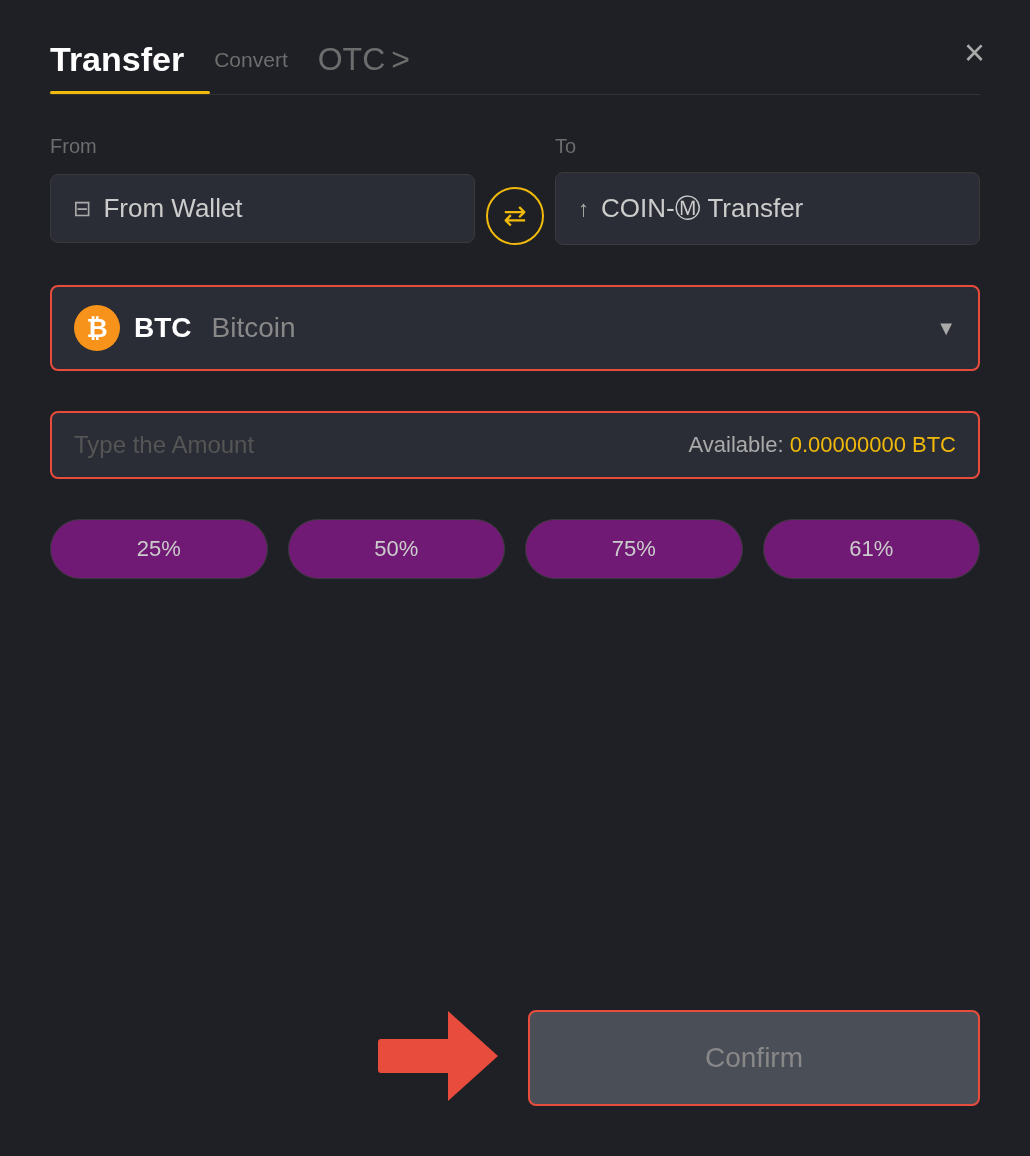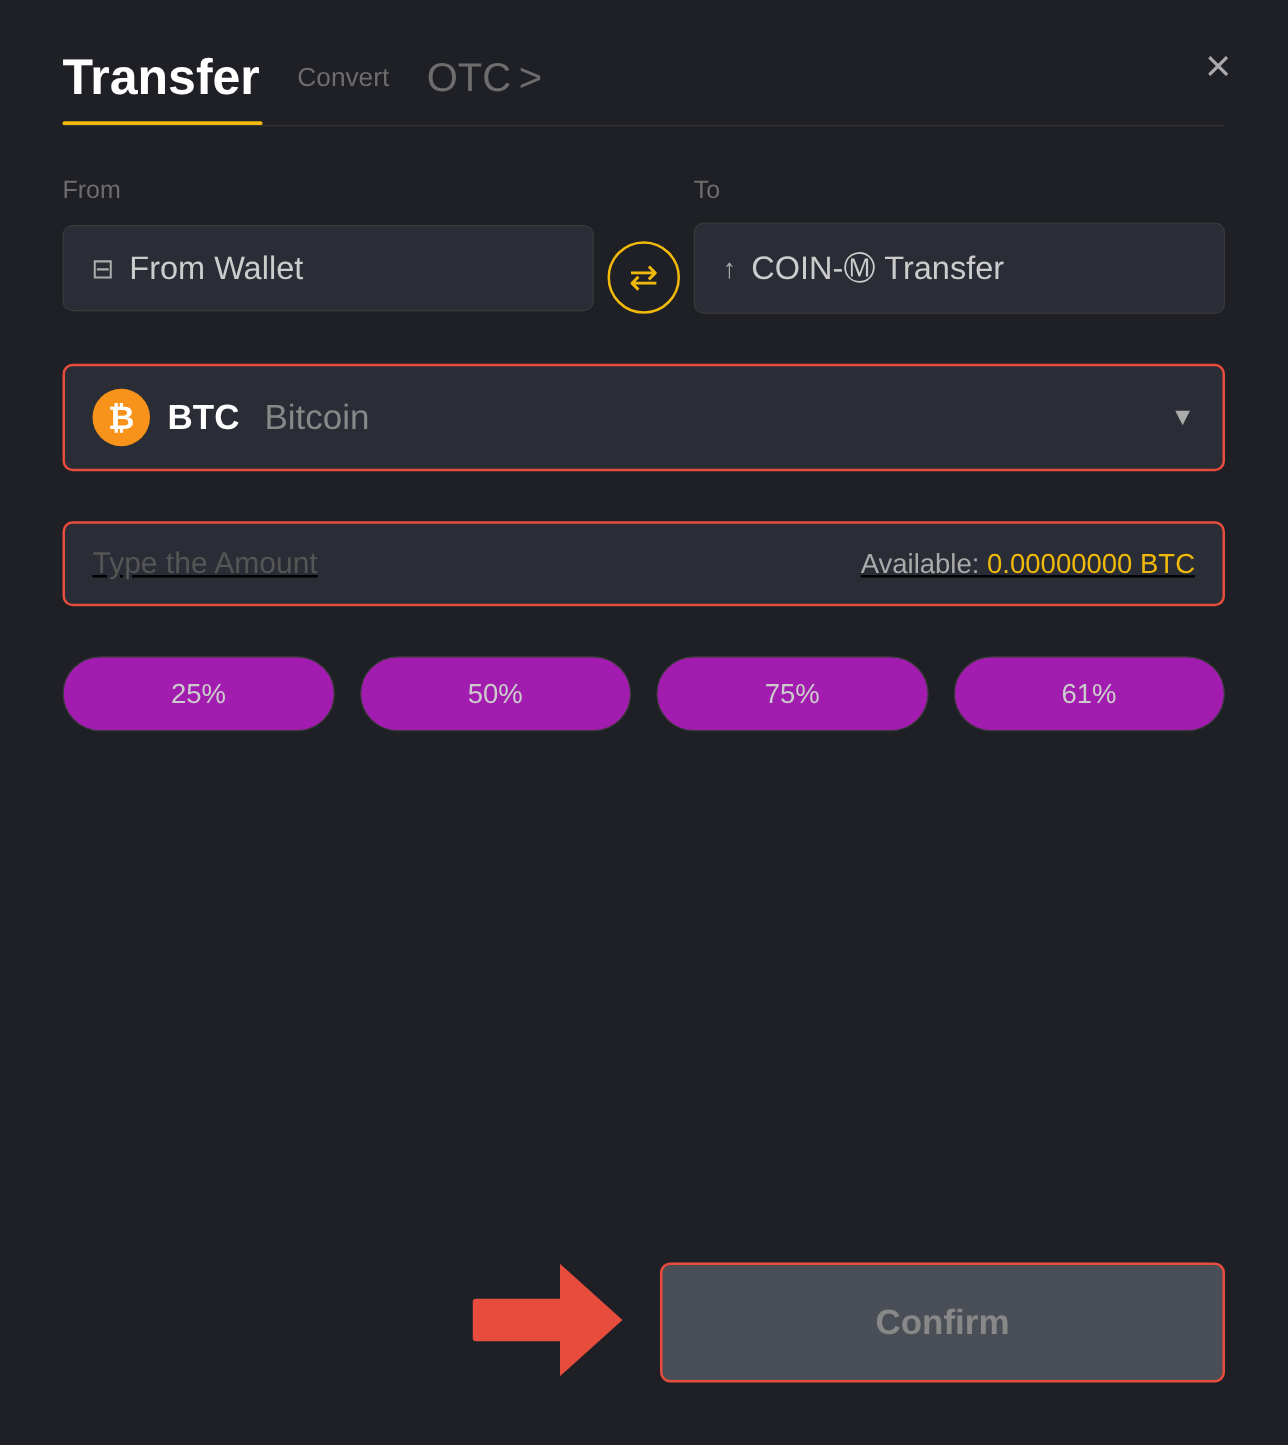--- a/index.html
+++ b/index.html
@@ -25,21 +25,21 @@
 
     
     .header {
       display: flex;
       align-items: center;
       gap: 30px;
       margin-bottom: 0;
     }
 
     .header-title {
-      font-size: 40px;
+      font-size: 34px;
       font-weight: 700;
       color: #ffffff;
     }
 
     .header-tab {
       font-size: 21px;
       font-weight: 400;
       color: #6d6d6d;
       cursor: pointer;
     }
@@ -223,21 +223,20 @@
     }
 
     .amount-input-box {
       border: 2px solid #e74c3c;
       border-radius: 8px;
       padding: 18px 22px;
       display: flex;
       align-items: center;
       justify-content: space-between;
       background: #2a2d35;
-      text-decoration: underline;
     }
 
     .amount-placeholder {
       font-size: 24px;
       color: #555555;
     }
 
     .amount-available {
       font-size: 22px;
       color: #aaaaaa;
@@ -253,21 +252,21 @@
       display: flex;
       gap: 20px;
       margin-bottom: 60px;
     }
 
     .pct-btn {
       flex: 1;
       padding: 16px 0;
       border-radius: 30px;
       border: 1px solid #3a3a3a;
-      background: #a21caf;
+      background: #701a75;
       color: #cccccc;
       font-size: 22px;
       cursor: pointer;
       text-align: center;
     }
 
     
     .confirm-row {
       display: flex;
       align-items: center;
@@ -285,21 +284,20 @@
     .confirm-btn {
       flex: 1;
       border: 2px solid #e74c3c;
       border-radius: 8px;
       padding: 30px 0;
       background: #4a4e57;
       color: #888888;
       font-size: 28px;
       cursor: pointer;
       text-align: center;
-      font-weight: bold;
     }
 
     .from-to-labels-row {
       display: flex;
       align-items: flex-end;
     }
   </style>
 </head>
 <body>
 

